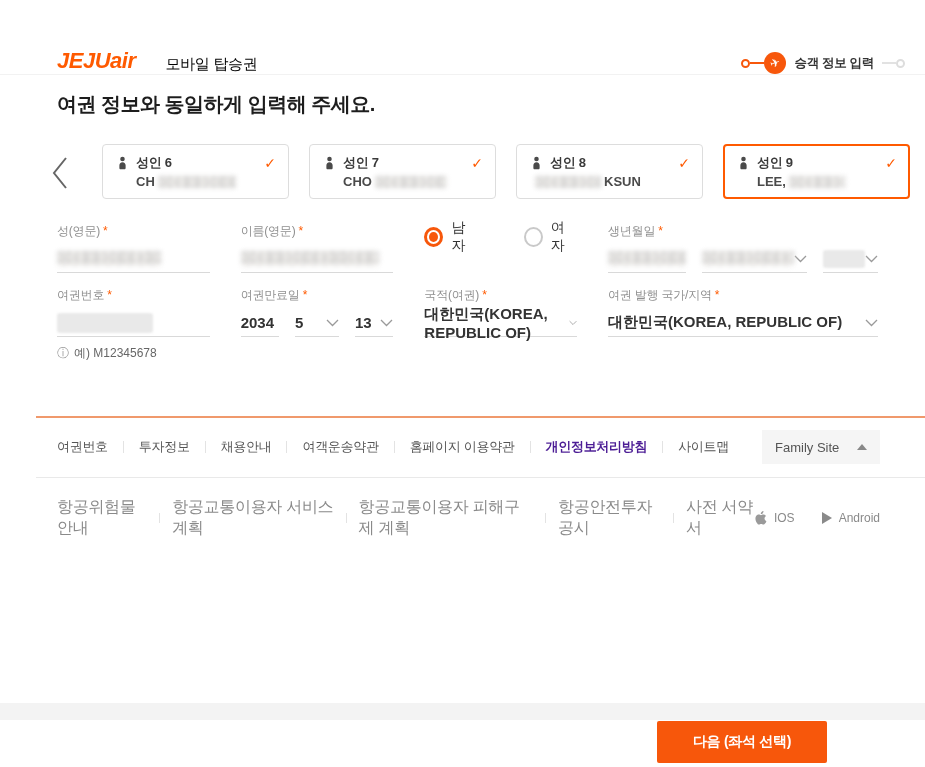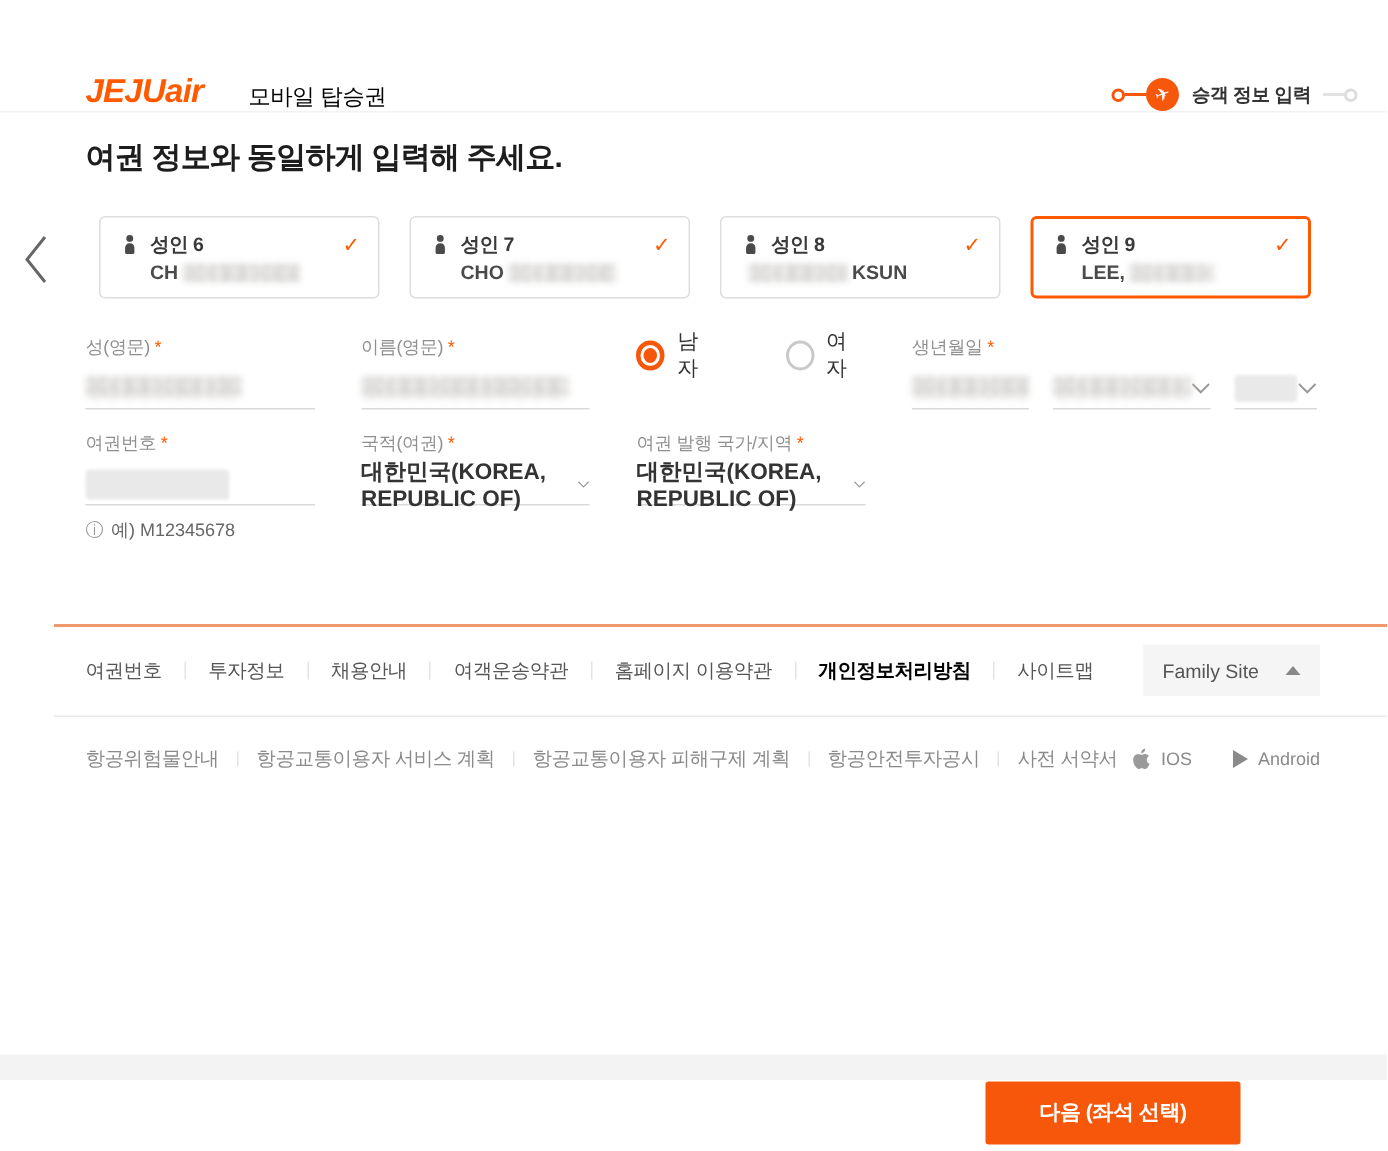--- a/index.html
+++ b/index.html
@@ -17,21 +17,21 @@
   .p-line { width:14px; height:2px; background:#f7570b; }
   .p-line.gray { background:#e2e2e2; }
   .p-main { width:22px; height:22px; border-radius:50%; background:#f7570b; color:#fff; display:flex; align-items:center; justify-content:center; font-size:12px; }
   .p-main span { transform:rotate(-20deg); }
   .p-label { font-size:12.5px; font-weight:700; color:#333; margin:0 8px; letter-spacing:-0.3px; }
 
   
   .heading { margin:16px 0 0 57px; font-size:20px; font-weight:800; color:#1d1d1d; letter-spacing:-0.5px; }
 
   
-  .carousel { position:relative; margin-top:26px; height:57px; }
+  .carousel { position:relative; margin-top:26px; height:57px;margin-left:36px; }
   .chev-left { position:absolute; left:16px; top:12px; cursor:pointer; }
   .cards { display:flex; gap:20px; margin-left:66px; }
   .card { width:187px; height:55px; background:#fff; border:1px solid #ddd; border-radius:4px; padding:9px 12px 0 14px; cursor:pointer; }
   .card.selected { border:2px solid #ff5a00; padding:8px 11px 0 13px; }
   .card-top { display:flex; align-items:center; }
   .card-type { font-size:13px; font-weight:700; color:#3a3a3a; margin-left:8px; letter-spacing:-0.3px; }
   .card-check { margin-left:auto; color:#ff5a00; font-size:14px; font-weight:700; }
   .card-name { margin:2px 0 0 19px; font-size:13px; font-weight:600; color:#4a4a4a; display:flex; align-items:center; gap:3px; }
 
   
@@ -59,28 +59,28 @@
   .radios { display:flex; align-items:center; gap:46px; height:28px; }
   .radio-opt { display:flex; align-items:center; gap:8px; cursor:pointer; font-size:14px; font-weight:400; color:#333; }
   .rdot { width:20px; height:20px; border-radius:50%; border:2px solid #c9c9c9; background:#fff; position:relative; }
   .rdot.sel { border:3px solid #f7570b; }
   .rdot.sel::after { content:""; position:absolute; inset:2px; border-radius:50%; background:#f7570b; }
 
   
   .foot-line { margin:54px 0 0 36px; height:2px; background:#f0996c; }
   .f-links { display:flex; align-items:center; margin:12px 45px 0 57px; }
   .f-link { font-size:13px; color:#555; cursor:pointer; letter-spacing:-0.3px; }
-  .f-link.bold { font-weight:700; color:#000000; }
+  .f-link.bold { font-weight:700; color:#4c1d95; }
   .sep { width:1px; height:12px; background:#e3e3e3; margin:0 15px; }
   .family { margin-left:auto; width:118px; height:34px; background:#f5f5f5; display:flex; align-items:center; padding:0 13px; cursor:pointer; }
   .family-label { font-size:13px; color:#555; }
   .caret-up { margin-left:auto; width:0; height:0; border-left:5px solid transparent; border-right:5px solid transparent; border-bottom:6px solid #888; }
   .f-divider { margin:13px 0 0 36px; height:1px; background:#e9e9e9; }
   .f-links2 { display:flex; align-items:center; margin:19px 45px 0 57px; }
-  .f-link2 { font-size:13px; color:#8a8a8a; cursor:pointer; letter-spacing:-0.3px;text-align:center; }
+  .f-link2 { font-size:16px; color:#8a8a8a; cursor:pointer; letter-spacing:-0.3px; }
   .sep2 { width:1px; height:10px; background:#e3e3e3; margin:0 12px; }
   .apps { margin-left:auto; display:flex; align-items:center; gap:26px; }
   .app { display:flex; align-items:center; gap:6px; cursor:pointer; font-size:12px; color:#8a8a8a; }
   .company { margin:27px 45px 0 57px; font-size:12px; color:#9b9b9b; line-height:20px; letter-spacing:-0.2px; }
   .company .seg { margin-right:26px; }
 
   
   .bottom { position:absolute; left:0; right:0; bottom:0; height:64px; }
   .gray-strip { height:17px; background:#f3f3f3; }
   .btn-row { position:relative; height:47px; background:#fff; }
@@ -230,20 +230,40 @@
     </div>
 
     <div class="field">
       <div class="flabel"><span>여권번호</span><span class="req">*</span></div>
       <div class="fvalue">
           <span class="redact solid" style="width:96px;height:20px"></span>
         </div>
       <div class="hint">
         <span class="i-ic">ⓘ</span>
         <span>예) M12345678</span>
+      </div>
+    </div>
+    <div class="field">
+      <div class="flabel"><span>여권만료일</span><span class="req">*</span></div>
+      <div class="row3">
+        <div class="fvalue">
+            <span>2034</span>
+          </div>
+        <div class="fvalue select">
+          <span>5</span>
+          <svg width="13" height="8" viewBox="0 0 13 8">
+              <path d="M1 1l5.5 5.5L12 1" fill="none" stroke="#9a9a9a" stroke-width="1.3"></path>
+            </svg>
+        </div>
+        <div class="fvalue select">
+          <span>13</span>
+          <svg width="13" height="8" viewBox="0 0 13 8">
+              <path d="M1 1l5.5 5.5L12 1" fill="none" stroke="#9a9a9a" stroke-width="1.3"></path>
+            </svg>
+        </div>
       </div>
     </div>
 
     <div class="field">
       <div class="flabel"><span>국적(여권)</span><span class="req">*</span></div>
       <div class="fvalue select">
         <span>대한민국(KOREA, REPUBLIC OF)</span>
         <svg width="13" height="8" viewBox="0 0 13 8">
             <path d="M1 1l5.5 5.5L12 1" fill="none" stroke="#9a9a9a" stroke-width="1.3"></path>
           </svg>

